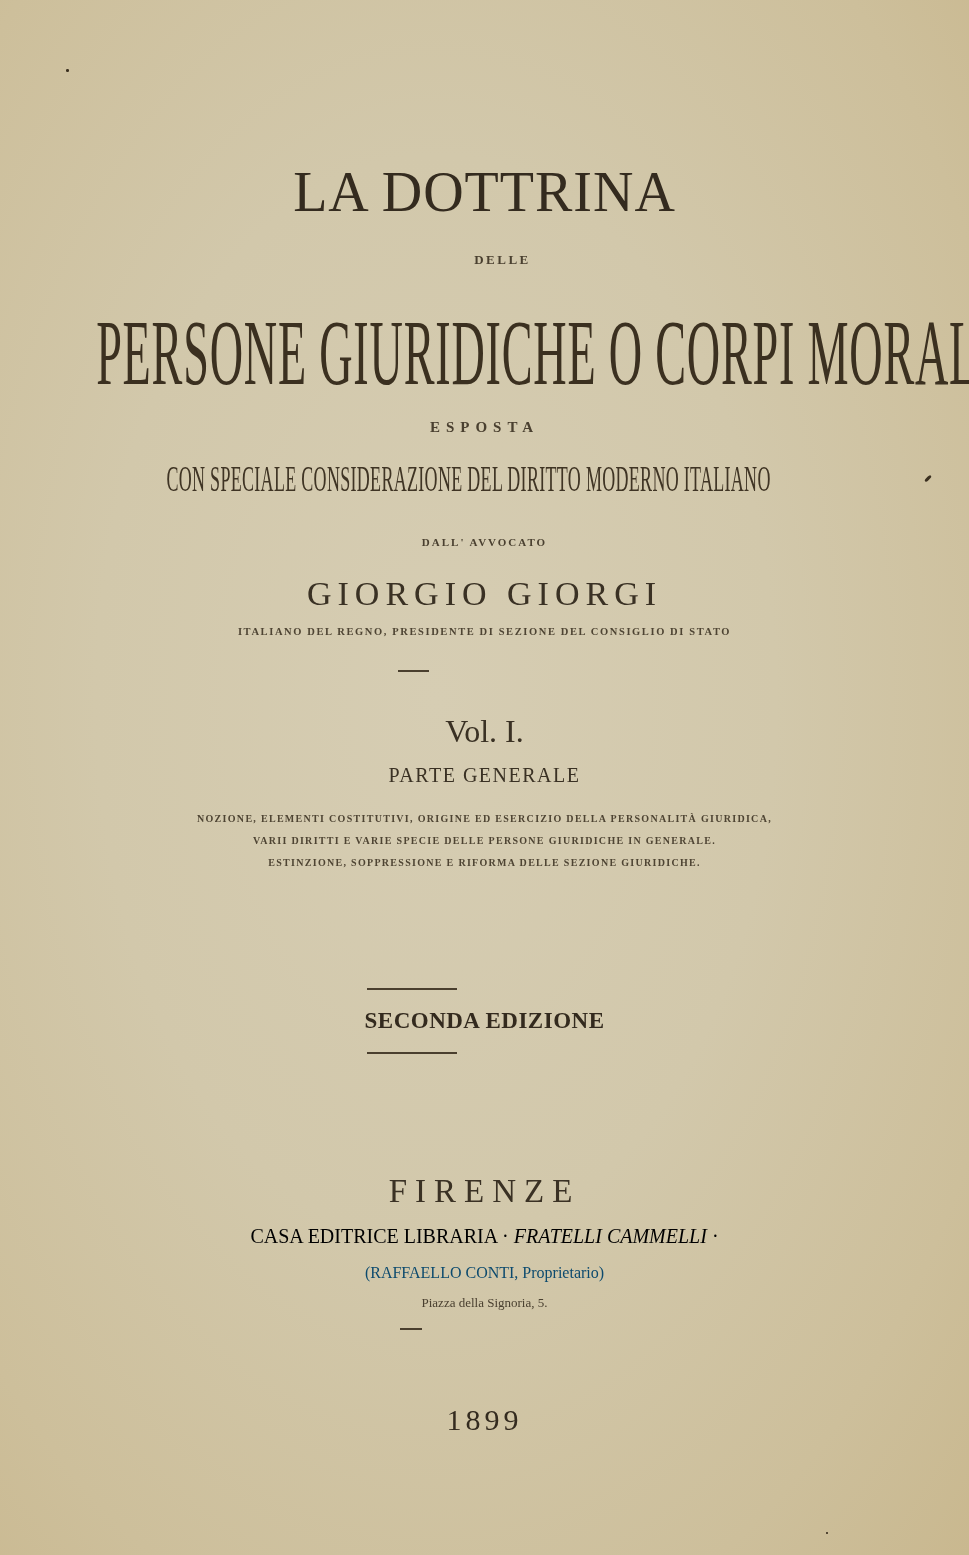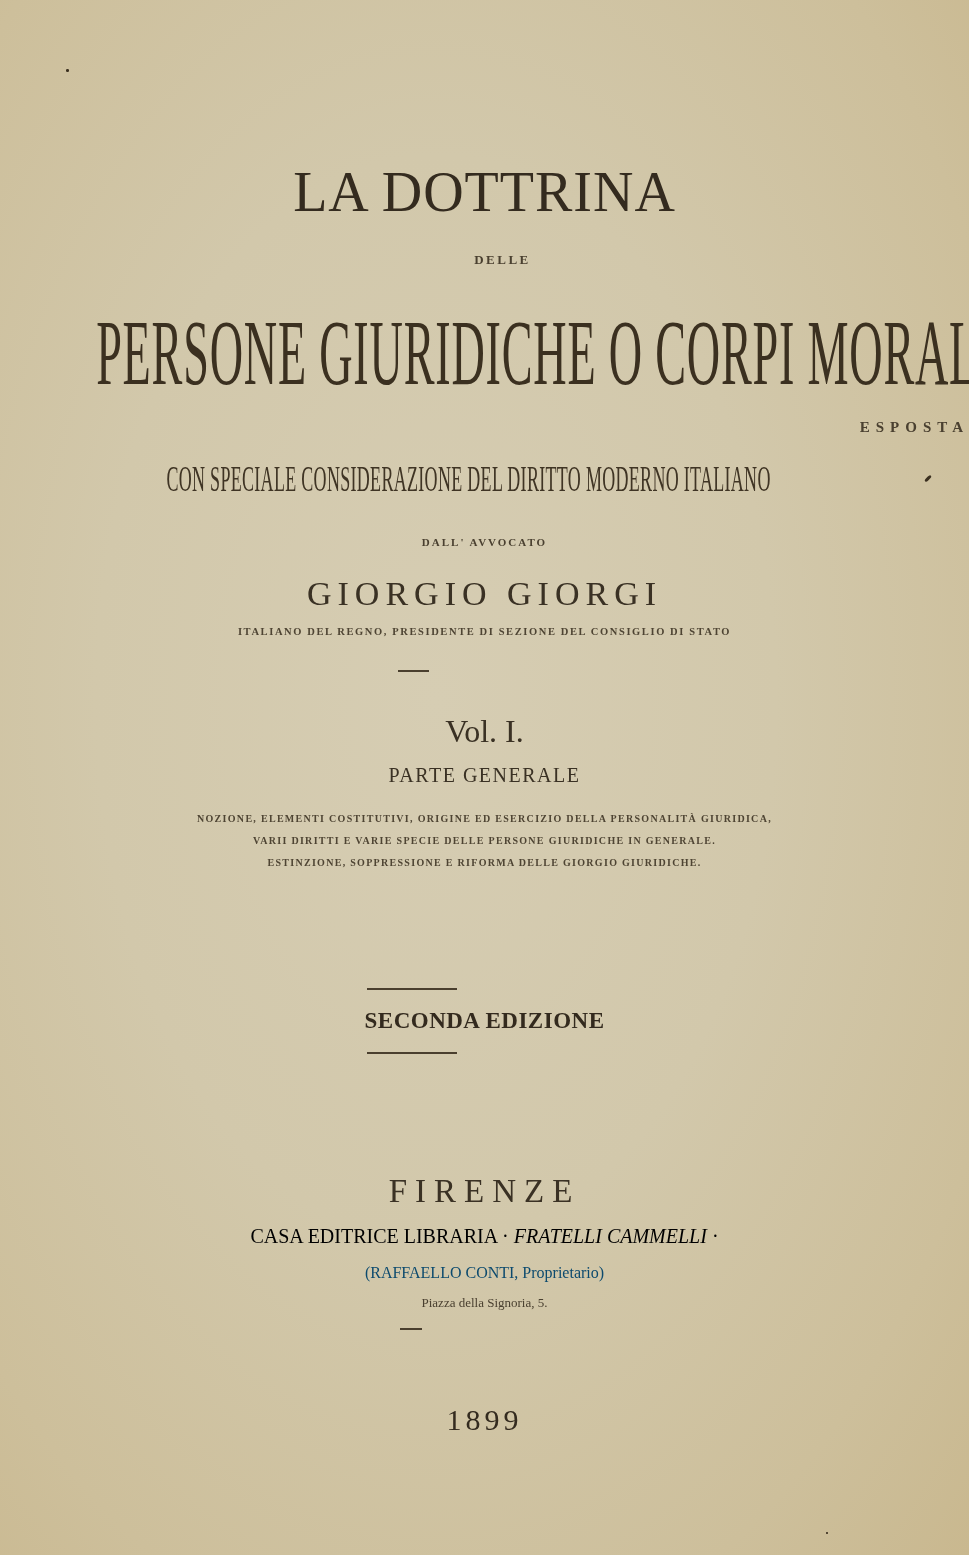--- a/index.html
+++ b/index.html
@@ -16,21 +16,21 @@
   .rule { position: absolute; height: 2px; background: #4a3f2e; }
 
   #t-la { top: 160px; font-size: 56px; letter-spacing: 1px; color: #342b1f; }
   #t-delle { top: 252px; font-size: 13px; letter-spacing: 2.5px; font-weight: bold; color: #4a4030; margin-left: 18px; }
   #t-persone {
     top: 300px; left: 0; width: 969px; font-size: 60px;
     font-family: "Liberation Serif", serif; color: #3b3020;
     transform: scaleY(1.55) scaleX(0.77); transform-origin: 418px 0;
     letter-spacing: 1px;
   }
-  #t-esposta { top: 419px; font-size: 15px; letter-spacing: 6px; font-weight: bold; color: #4a4030; text-align: right; }
+  #t-esposta { top: 419px; font-size: 15px; letter-spacing: 6px; font-weight: bold; color: #4a4030; }
   #t-con {
     top: 459px; font-size: 30px; color: #3f3424;
     transform: scaleY(1.2) scaleX(0.6); transform-origin: 416px 0; letter-spacing: 0.5px;
   }
   #t-dall { top: 536px; font-size: 11px; letter-spacing: 2px; font-weight: bold; color: #4a4030; }
   #t-giorgio { top: 575px; font-size: 34px; letter-spacing: 6px; color: #3a3124; }
   #t-senatore { top: 626px; font-size: 10.5px; letter-spacing: 1.6px; font-weight: bold; color: #4e4433; }
   #r1 { top: 670px; left: 398px; width: 31px; }
   #t-vol { top: 713px; font-size: 32px; color: #3a3124; }
   #t-parte { top: 764px; font-size: 20px; letter-spacing: 1.5px; color: #3a3124; }
@@ -60,21 +60,21 @@
   <div class="line" id="t-esposta">ESPOSTA</div>
   <div class="line" id="t-con">CON SPECIALE CONSIDERAZIONE DEL DIRITTO MODERNO ITALIANO</div>
   <div class="line" id="t-dall">DALL' AVVOCATO</div>
   <div class="line" id="t-giorgio">GIORGIO GIORGI</div>
   <div class="line" id="t-senatore">ITALIANO DEL REGNO, PRESIDENTE DI SEZIONE DEL CONSIGLIO DI STATO</div>
   <div class="rule" id="r1"></div>
   <div class="line" id="t-vol">Vol. I.</div>
   <div class="line" id="t-parte">PARTE GENERALE</div>
   <div class="line desc" id="t-d1">NOZIONE, ELEMENTI COSTITUTIVI, ORIGINE ED ESERCIZIO DELLA PERSONALITÀ GIURIDICA,</div>
   <div class="line desc" id="t-d2">VARII DIRITTI E VARIE SPECIE DELLE PERSONE GIURIDICHE IN GENERALE.</div>
-  <div class="line desc" id="t-d3">ESTINZIONE, SOPPRESSIONE E RIFORMA DELLE GIORGIO GIURIDICHE.</div>
+  <div class="line desc" id="t-d3">ESTINZIONE, SOPPRESSIONE E RIFORMA DELLE SEZIONE GIURIDICHE.</div>
   <div class="rule" id="r2"></div>
   <div class="line" id="t-seconda">SECONDA EDIZIONE</div>
   <div class="rule" id="r3"></div>
   <div class="line" id="t-firenze">FIRENZE</div>
   <div class="line" id="t-casa"><span>CASA EDITRICE LIBRARIA · </span><span class="it">FRATELLI CAMMELLI</span><span> ·</span></div>
   <div class="line" id="t-raff">(RAFFAELLO CONTI, Proprietario)</div>
   <div class="line" id="t-piazza">Piazza della Signoria, 5.</div>
   <div class="rule" id="r4"></div>
   <div class="line" id="t-year">1899</div>
 

